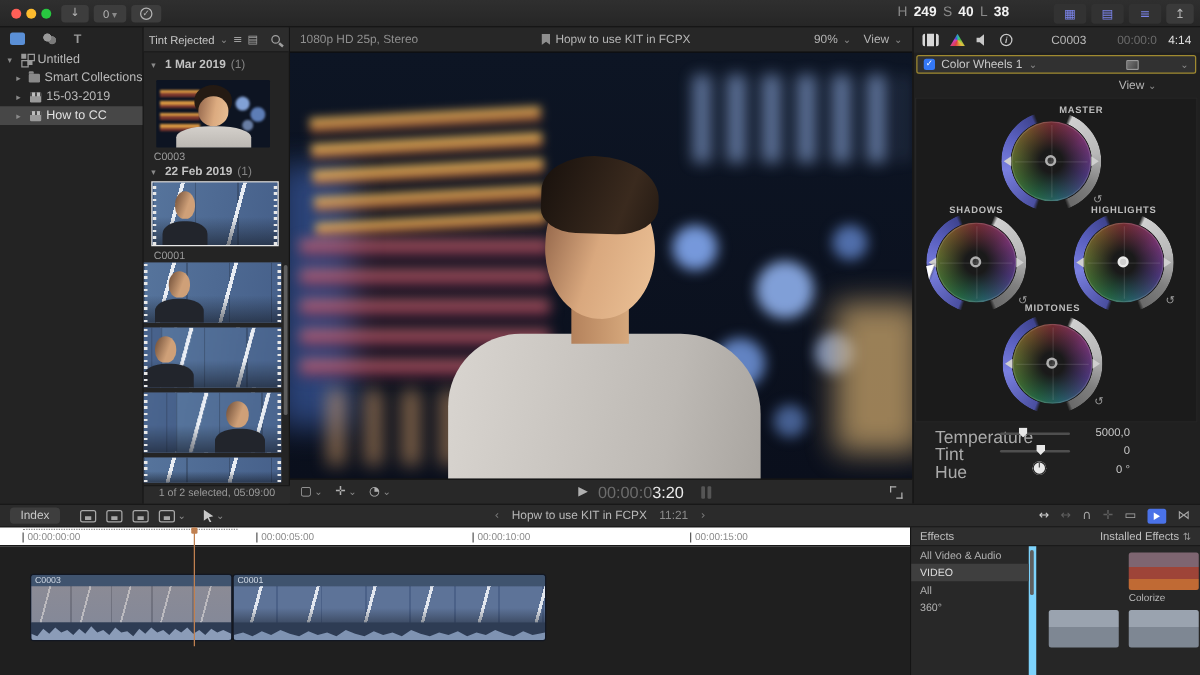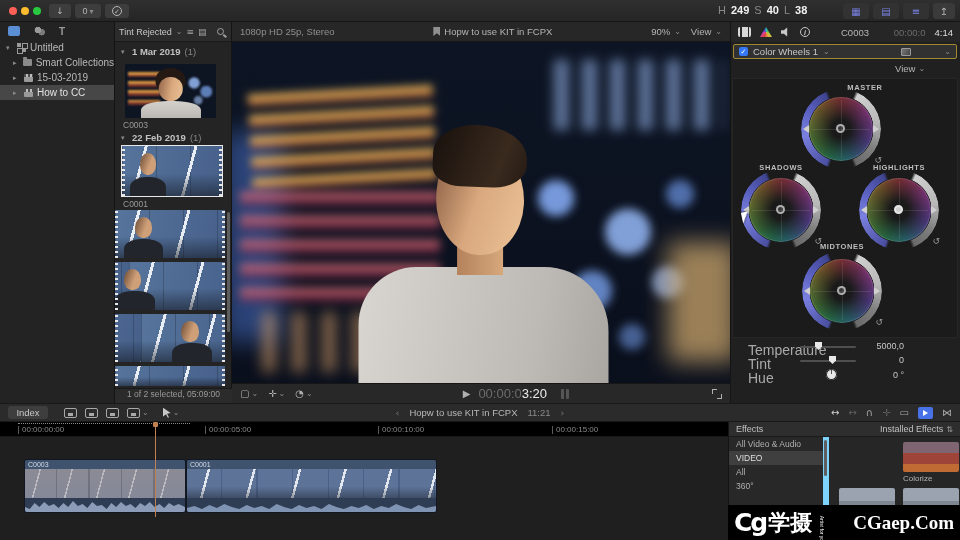--- a/index.html
+++ b/index.html
@@ -180,21 +180,21 @@
   .edit-ico { width:13px; height:10px; border:1px solid #a8a8a8; border-radius:2px; position:relative; }
   .edit-ico:after { content:""; position:absolute; left:3px; bottom:1px; width:5px; height:3px; background:#a8a8a8; }
   .arrow-ico { width:8px; height:10px; background:#c8c8c8; clip-path:polygon(0 0,100% 55%,55% 62%,80% 100%,62% 100%,42% 68%,0 92%); }
   .tl-center { position:absolute; left:0; right:0; display:flex; justify-content:center; align-items:center; gap:10px; pointer-events:none; }
   .tl-right { margin-left:auto; display:flex; align-items:center; gap:9px; color:#a8a8a8; font-size:10px; }
   .snap-chip { width:15px; height:12px; background:#4a72e8; border-radius:2px; display:flex; align-items:center; justify-content:center; }
   .snap-chip i { width:0; height:0; border-top:3px solid transparent; border-bottom:3px solid transparent; border-left:5px solid #fff; }
 
   
   .timeline { left:0; top:422px; width:728px; height:118px; background:#1f1f1f; }
-  .ruler { position:absolute; left:0; top:0; width:728px; height:15px; background:#000000; border-bottom:1px solid #181818;
+  .ruler { position:absolute; left:0; top:0; width:728px; height:15px; background:#ffffff; border-bottom:1px solid #181818;
       font-size:8px; color:#8a8a8a; }
   .rtick { position:absolute; top:3px; display:flex; gap:3px; align-items:center; }
   .rtick i { width:1px; height:8px; background:#5a5a5a; }
   .rangedots { position:absolute; left:18px; top:1px; width:172px; border-top:1px dotted #8a8a8a; }
   .clip { position:absolute; top:38px; height:52px; border-radius:2px; overflow:hidden; background:#32415a;
       box-shadow:0 0 0 1px #121722; }
   .clip-label { height:9px; background:#3f536e; color:#d5dde8; font-size:7px; line-height:9px; padding-left:3px; }
   .clip-thumbs { height:29px; position:relative; }
   .thumbs-c3 { background:
       linear-gradient(rgba(230,170,110,.18),rgba(230,170,110,.12)),
@@ -592,20 +592,14 @@
       <div class="fx-name">Colorize</div>
     </div>
     <div class="fx-item" style="left:110px;top:66px">
       <div class="fx-thumb t-gray"></div>
     </div>
     <div class="fx-item" style="left:174px;top:66px">
       <div class="fx-thumb t-gray"></div>
     </div>
   </div>
 
-  <div class="abs watermark">
-    <span class="wm-logo">Cg</span>
-    <span class="wm-cn">学摄</span>
-    <span class="wm-tag">Artist for you</span>
-    <span class="wm-site">CGaep.Com</span>
-  </div>
 
 </div>
 
 </body></html>

